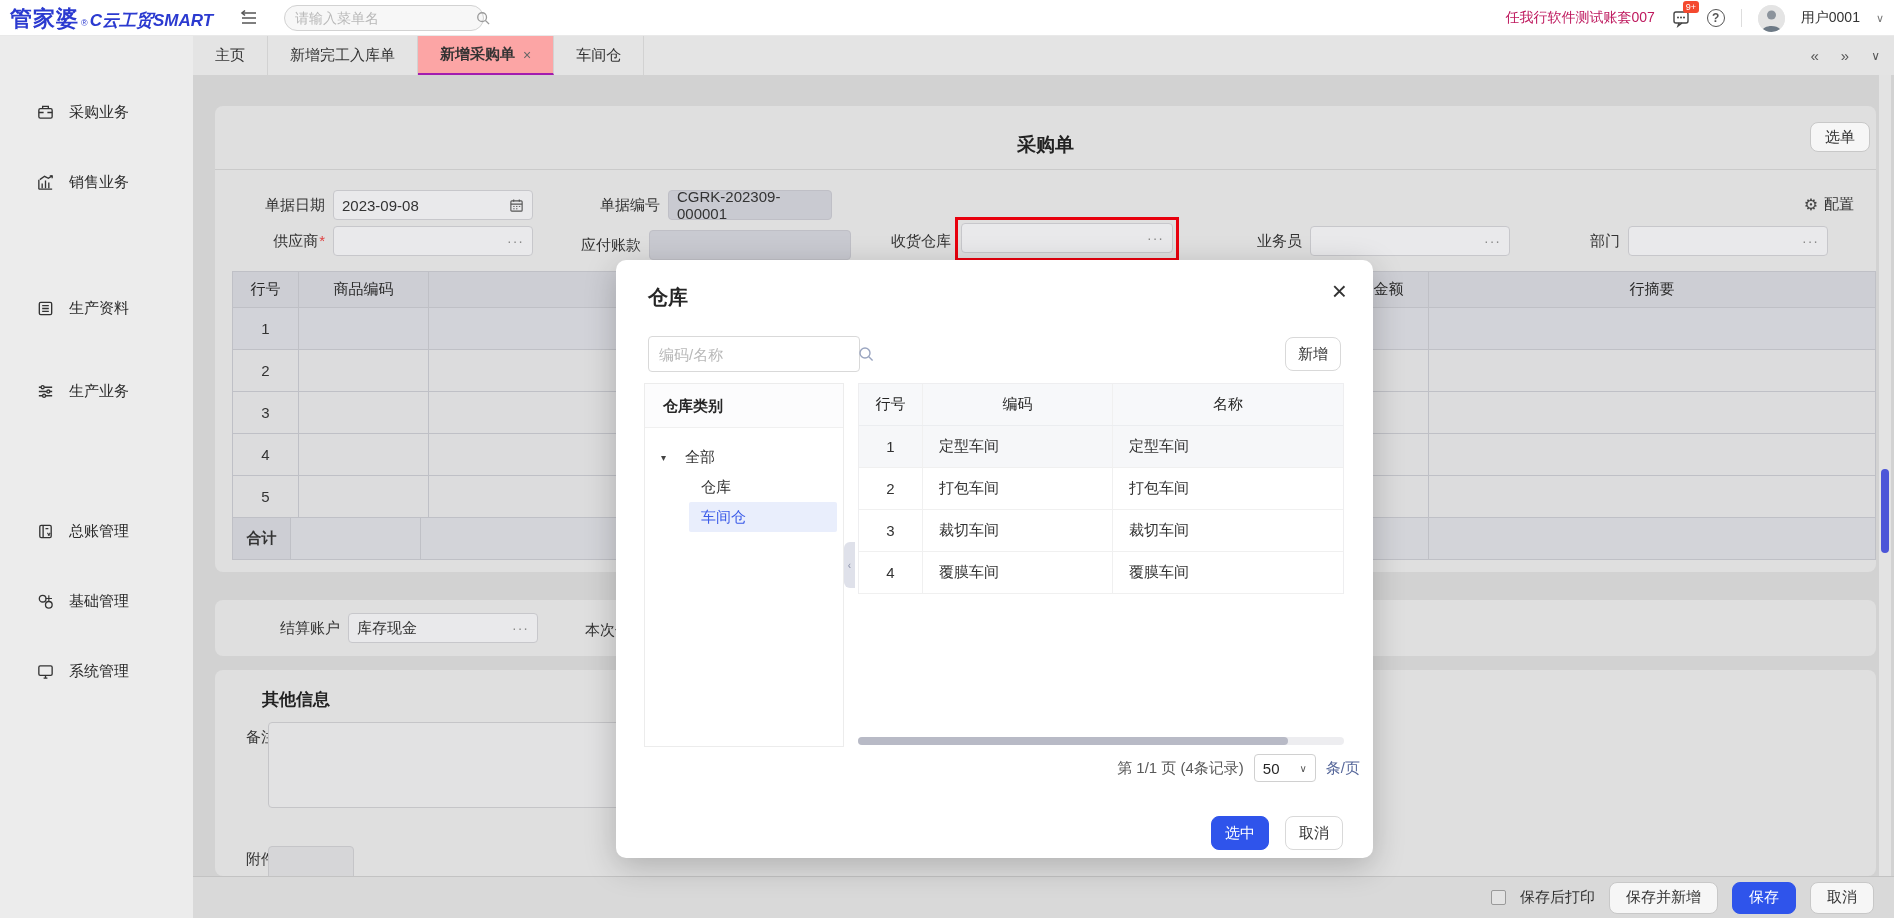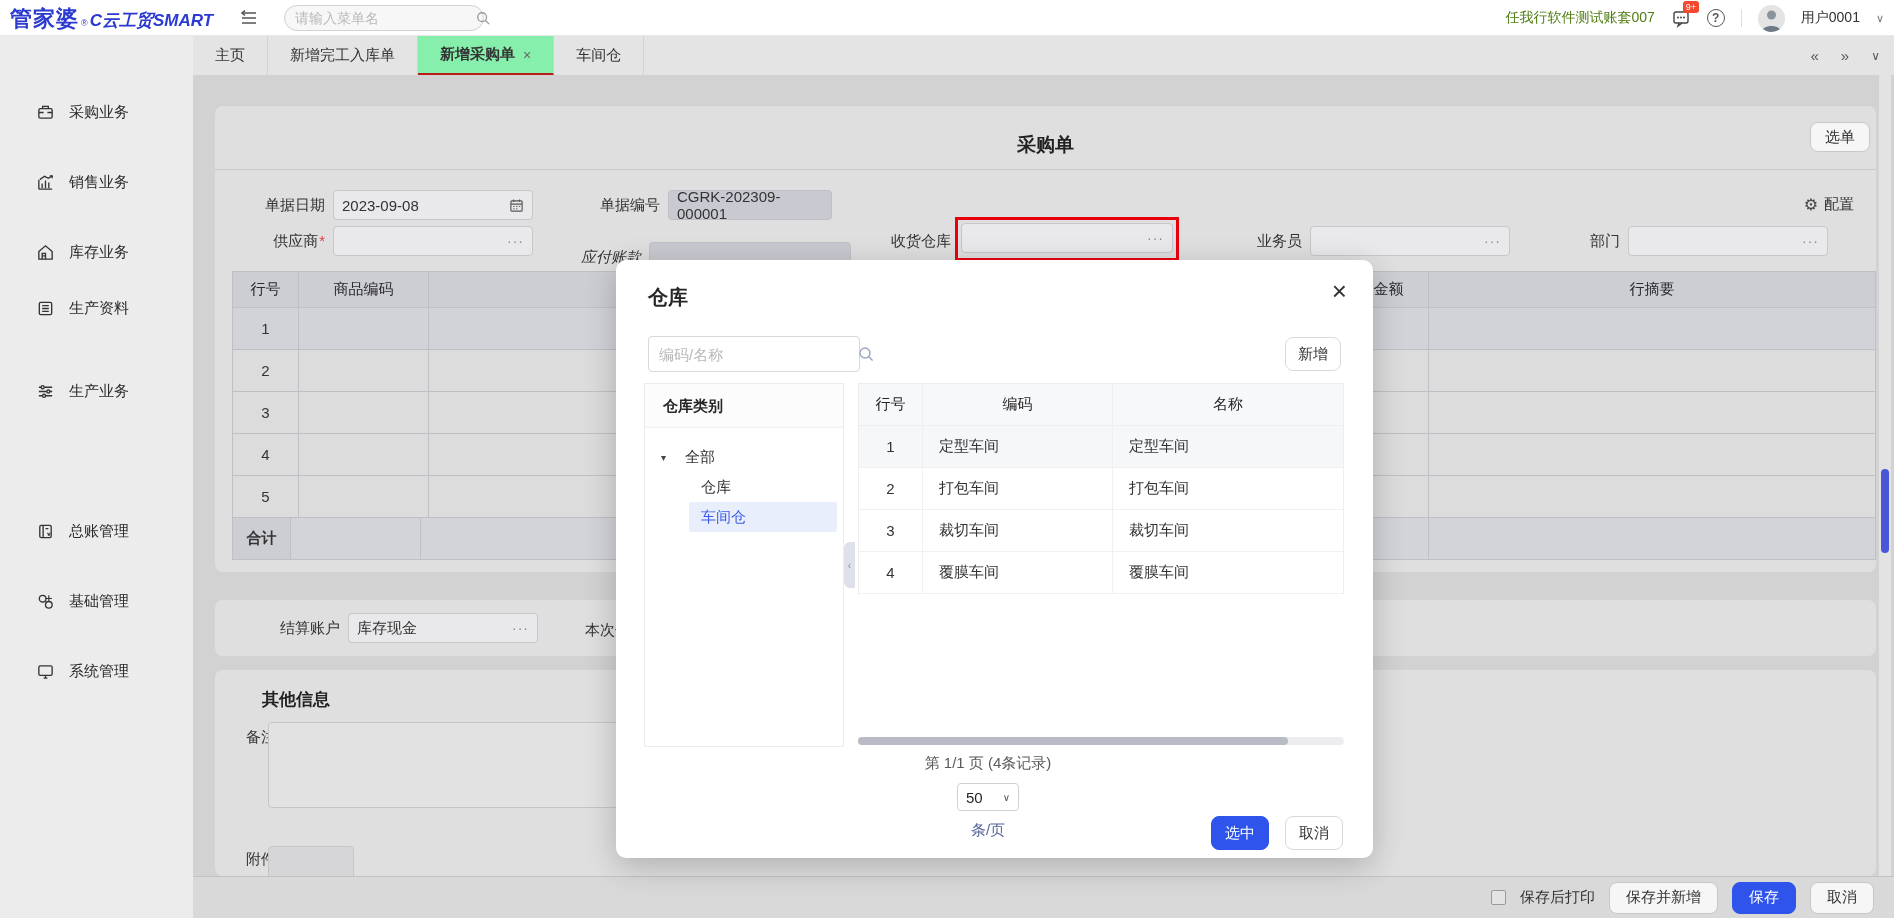--- a/index.html
+++ b/index.html
@@ -12,38 +12,38 @@
   .topbar { left:0; top:0; width:1894px; height:36px; background:#fff; border-bottom:1px solid #e9e9e9; z-index:30; }
   .logo { left:10px; top:4px; display:flex; align-items:baseline; gap:2px; }
   .logo-main { font-size:22px; font-weight:bold; color:#2b3ad0; letter-spacing:1px; }
   .logo-reg { font-size:9px; color:#2b3ad0; vertical-align:super; }
   .logo-sub { font-size:17px; font-weight:bold; font-style:italic; color:#2b3ad0; }
   .collapse-ic { left:238px; top:7px; }
   .search-pill { left:284px; top:5px; width:200px; height:26px; border:1px solid #d2d2d2; border-radius:13px; background:#f7f7f7; display:flex; align-items:center; padding:0 10px; }
   .search-pill input { flex:1; border:none; outline:none; background:transparent; font-size:14px; color:#444; font-family:inherit; }
   .search-pill input::placeholder { color:#b9b9b9; }
   .tb-right { right:10px; top:0; height:36px; display:flex; align-items:center; gap:16px; }
-  .account { font-size:14px; color:#4d7c0f; }
+  .account { font-size:14px; color:#be185d; }
   .msg-wrap { position:relative; }
   .badge { position:absolute; top:-7px; left:12px; background:#f4492e; color:#fff; font-size:9px; line-height:12px; padding:0 3px; border-radius:3px; }
   .help-circle { width:18px; height:18px; border:1.5px solid #555; border-radius:50%; font-size:12px; line-height:16px; text-align:center; color:#555; font-weight:bold; }
   .tb-div { width:1px; height:18px; background:#ddd; }
   .avatar { width:27px; height:27px; border-radius:50%; background:#e9e9e9; overflow:hidden; }
   .user-name { font-size:14px; }
   .chev { color:#777; font-size:11px; }
 
   
   .sidebar { left:0; top:36px; width:193px; height:882px; background:#ececec; z-index:5; }
   .side-item { position:absolute; left:0; width:193px; height:40px; display:flex; align-items:center; gap:14px; padding-left:36px; cursor:pointer; }
   .side-item span.lbl { font-size:15px; color:#2b2b2b; }
 
   
   .tabbar { left:193px; top:36px; width:1701px; height:39px; background:#e4e4e4; z-index:5; display:flex; align-items:stretch; }
   .tab { padding:0 22px; display:flex; align-items:center; gap:8px; font-size:15px; color:#333; border-right:1px solid #d2d2d2; cursor:pointer; position:relative; }
-  .tab.active { background:#86efac; font-weight:bold; border-bottom:2px solid #b91c1c; }
+  .tab.active { background:#fca5a5; font-weight:bold; border-bottom:2px solid #a21caf; }
   .tab .x { font-weight:normal; color:#666; font-size:14px; }
   .tabbar-icons { position:absolute; right:14px; top:0; height:39px; display:flex; align-items:center; gap:22px; color:#555; font-size:15px; }
 
   
   .main { left:193px; top:75px; width:1701px; height:801px; background:#d2d2d2; }
   .card { position:absolute; background:#dfdfdf; border-radius:8px; }
   .doc-title { font-size:19px; font-weight:bold; color:#222; text-align:center; }
   .hdiv { position:absolute; height:1px; background:#cacaca; }
   .fgroup { position:absolute; display:flex; align-items:center; height:30px; }
   .flabel { width:80px; text-align:right; margin-right:8px; color:#333; white-space:nowrap; }
@@ -104,21 +104,21 @@
   .mcell:last-child { border-right:none; }
   .mcell.no { width:64px; justify-content:center; }
   .mcell.code { width:190px; padding-left:16px; }
   .mcell.name { flex:1; padding-left:16px; }
   .mrow.mhead { background:#f7f8fa; border-bottom:1px solid #ebedf0; color:#262626; }
   .mrow.mhead .mcell { justify-content:center; padding-left:0; }
   .mrow.r0 { background:#f6f7f9; }
   .m-hscroll { left:242px; top:477px; width:486px; height:8px; background:#ededf0; border-radius:4px; }
   .m-hthumb { left:242px; top:477px; width:430px; height:8px; background:#b8bac6; border-radius:4px; }
   .m-collapse { left:228px; top:282px; width:11px; height:46px; background:#dfe1ea; border-radius:6px 0 0 6px; display:flex; align-items:center; justify-content:center; font-size:10px; color:#8a90a8; cursor:pointer; }
-  .m-pager { left:8px; top:494px; width:728px; display:flex; justify-content:flex-end; align-items:center; gap:10px; color:#595959; font-size:15px;flex-direction:column; }
+  .m-pager { left:16px; top:494px; width:728px; display:flex; justify-content:flex-end; align-items:center; gap:10px; color:#595959; font-size:15px; }
   .psize { width:62px; height:28px; border:1px solid #d0d0d0; border-radius:4px; display:flex; align-items:center; justify-content:space-between; padding:0 8px; color:#262626; cursor:pointer; }
   .psize .chev { font-size:10px; color:#555; }
   .p-unit { color:#56679a; }
   .m-foot { left:0; top:556px; width:727px; display:flex; justify-content:flex-end; gap:16px; }
   .m-foot .btn { width:58px; height:34px; }
 
   svg { display:block; }
 </style>
 </head>
 <body>
@@ -192,29 +192,20 @@
       <span>
           <svg width="19" height="19" viewBox="0 0 20 20" fill="none" stroke="#333" stroke-width="1.4">
             <path d="M3 17 V7 M3 17 H17"></path>
             <path d="M6.5 16 V11 M10 16 V8 M13.5 16 V10"></path>
             <path d="M4 7 L9 3.5 L13 5.5 L17 3"></path>
             <path d="M14.5 3 H17 V5.5"></path>
           </svg>
         </span>
       <span class="lbl">销售业务</span>
     </div>
-    <div class="side-item" style="top:196px">
-      <span>
-          <svg width="19" height="19" viewBox="0 0 20 20" fill="none" stroke="#333" stroke-width="1.4">
-            <path d="M3 9 L10 3 L17 9 V17 H3 Z"></path>
-            <path d="M6.5 17 V11 H10 V17 M6.5 13.5 H10"></path>
-          </svg>
-        </span>
-      <span class="lbl">库存业务</span>
-    </div>
     <div class="side-item" style="top:252px">
       <span>
           <svg width="19" height="19" viewBox="0 0 20 20" fill="none" stroke="#333" stroke-width="1.4">
             <rect x="3.5" y="3.5" width="13" height="13" rx="1.5"></rect>
             <path d="M6.5 7 H13.5 M6.5 10 H13.5 M6.5 13 H13.5"></path>
           </svg>
         </span>
       <span class="lbl">生产资料</span>
     </div>
     <div class="side-item" style="top:335px">
@@ -311,21 +302,21 @@
         <span>配置</span>
       </div>
 
       <div class="fgroup" style="left:30px; top:120px;">
         <span class="flabel"><span>供应商</span><span class="req">*</span></span>
         <div class="input" style="width:200px">
           <span class="val"></span>
             <span class="dots">···</span>
         </div>
       </div>
-      <div class="fgroup" style="left:346px; top:136px;font-style:italic;">
+      <div class="fgroup" style="left:346px; top:124px;">
         <span class="flabel">应付账款</span>
         <div class="input disabled" style="width:202px">
             <span class="val"></span>
           </div>
       </div>
       <div class="fgroup" style="left:656px; top:120px;">
         <span class="flabel">收货仓库</span>
       </div>
       <div class="red-wrap" style="left:740px; top:111px; width:224px; height:44px;">
         <div class="input" style="width:212px; margin:3px;">

